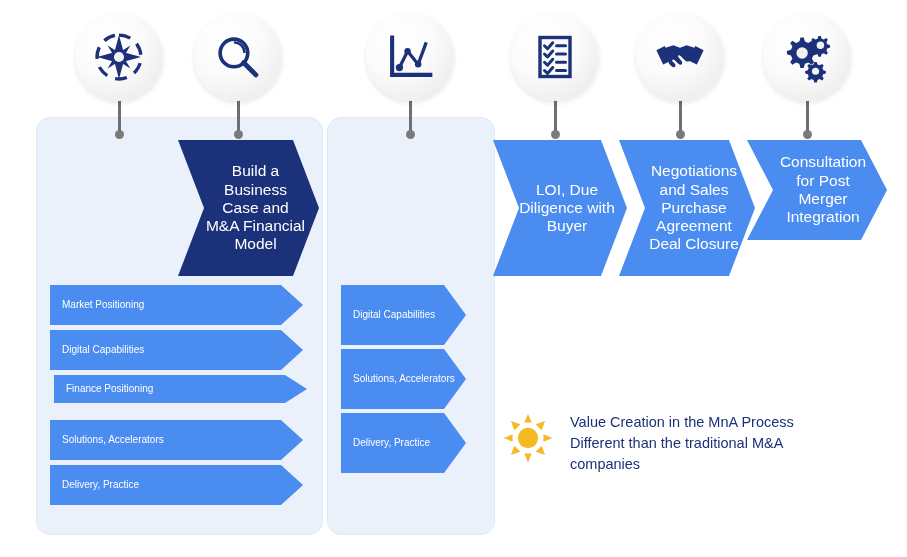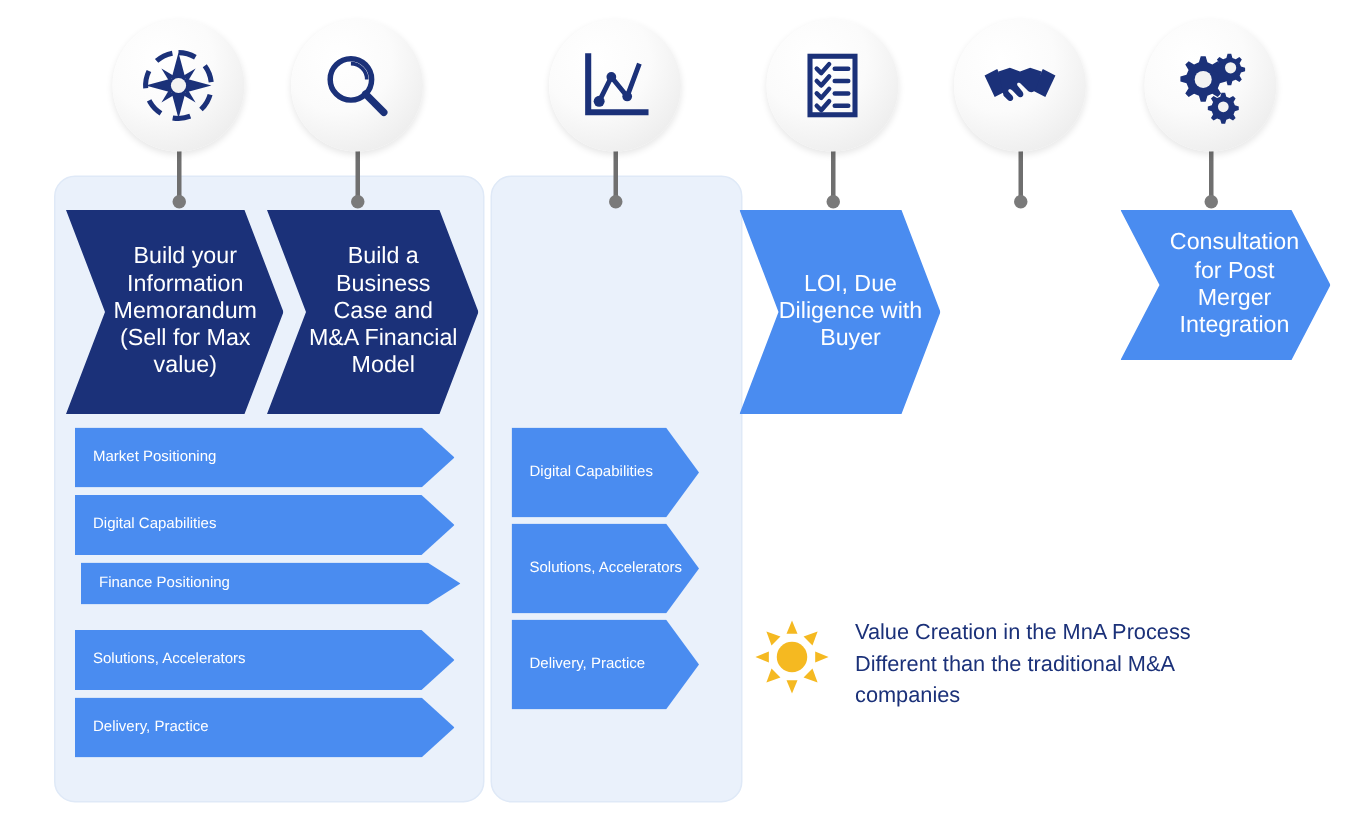--- a/index.html
+++ b/index.html
@@ -84,33 +84,33 @@
   }
 </style>
 </head>
 <body>
 
 <div id="stage">
 
   <div class="panel" style="left:36px;top:117px;width:285px;height:416px;"></div>
   <div class="panel" style="left:327px;top:117px;width:166px;height:416px;"></div>
 
-  <div class="chev chev-big chev-dark first" style="left:44px;top:140px;width:145px;height:136px;padding:0 10px 0 24px;">
-    <span>Build your Information Memorandum (Sell for Max value)</span>
-  </div>
 
   <div class="chev chev-big chev-dark" style="left:178px;top:140px;width:141px;height:136px;padding:0 12px 0 26px;">
     <span>Build a Business Case and M&amp;A Financial Model</span>
   </div>
 
 
   <div class="chev chev-big chev-blue" style="left:493px;top:140px;width:134px;height:136px;padding:0 12px 0 26px;">
     <span>LOI, Due Diligence with Buyer</span>
   </div>
 
+  <div class="chev chev-big chev-blue" style="left:619px;top:140px;width:136px;height:136px;padding:0 12px 0 26px;">
+    <span>Negotiations and Sales Purchase Agreement Deal Closure</span>
+  </div>
 
   <div class="chev chev-big chev-blue" style="left:747px;top:140px;width:140px;height:100px;padding:0 14px 0 26px;">
     <span>Consultation for Post Merger Integration</span>
   </div>
 
   <div class="chev-sm" style="left:50px;top:285px;width:253px;height:40px;">
     <span>Market Positioning</span>
   </div>
   <div class="chev-sm" style="left:50px;top:330px;width:253px;height:40px;">
     <span>Digital Capabilities</span>

